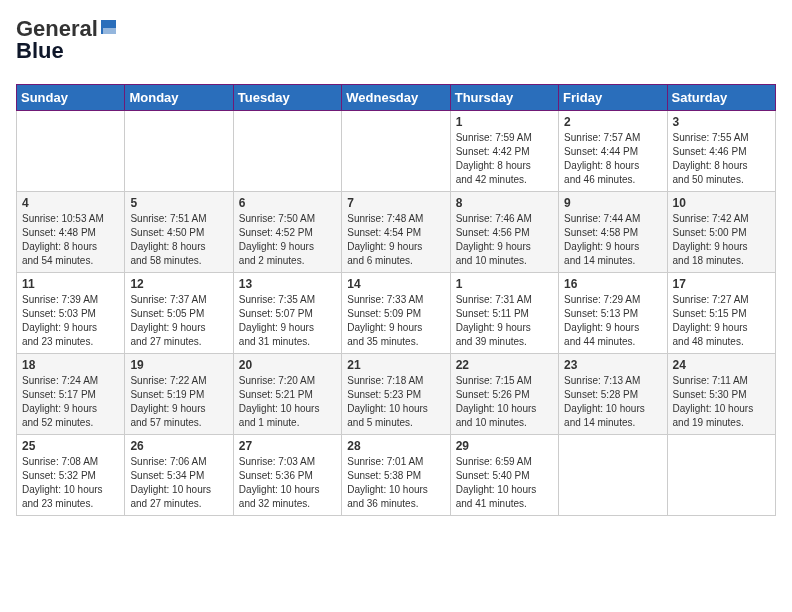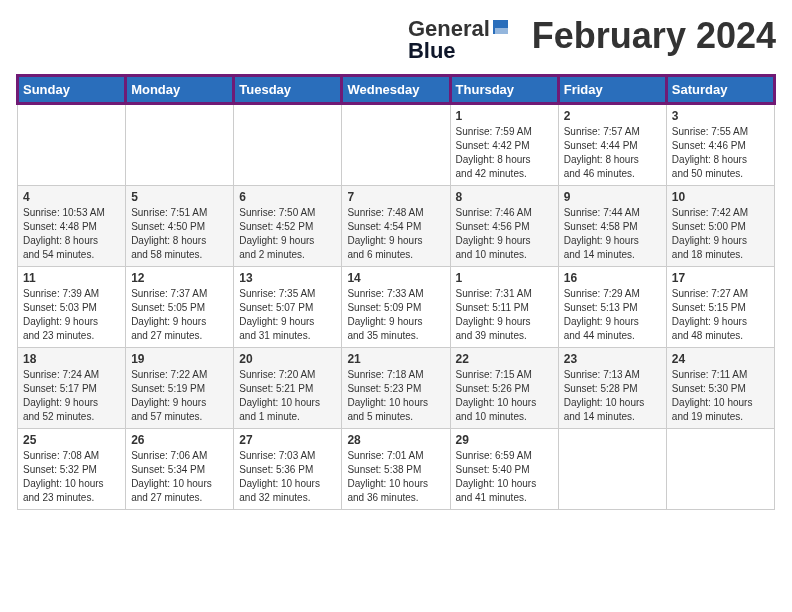--- a/index.html
+++ b/index.html
@@ -5,24 +5,23 @@
     * { box-sizing: border-box; margin: 0; padding: 0; }
     body {
       font-family: Arial, sans-serif;
       background: #fff;
       width: 792px;
       min-height: 612px;
       padding: 16px;
     }
     .header-area {
       display: flex;
-      justify-content: flex-end;
+      justify-content: flex-start;
       align-items: flex-start;
-      margin-bottom: 10px;
-      gap: 22px;
+      margin-bottom: 20px;
     }
     .logo {
       display: flex;
       flex-direction: column;
       align-items: flex-start;
     }
     .logo-text {
       display: flex;
       align-items: baseline;
       font-size: 22px;
@@ -55,21 +54,21 @@
       border-collapse: collapse;
       table-layout: fixed;
     }
     thead tr th {
       background-color: #2a6ebb;
       color: #fff;
       font-size: 13px;
       font-weight: bold;
       padding: 5px 4px;
       text-align: left;
-      border: 3px solid #701a75;
+      border: 1px solid #701a75;
     }
     tbody tr td {
       border: 1px solid #ccc;
       vertical-align: top;
       padding: 4px 5px;
       height: 80px;
       font-size: 10.5px;
       color: #333;
       background: #fff;
     }
@@ -100,21 +99,20 @@
       <span class="logo-general">General</span>
       <svg class="logo-icon" viewBox="0 0 18 18">
         <polygon points="2,2 16,2 16,10 2,10" fill="#2a6ebb"></polygon>
         <polygon points="2,10 16,10 16,16 2,16" fill="#2a6ebb" opacity="0.5"></polygon>
         <line x1="2" y1="2" x2="2" y2="16" stroke="#2a6ebb" stroke-width="2"></line>
       </svg>
     </div>
     <div style="font-size:22px; font-weight:bold; color:#0f172a; margin-top:-4px;">Blue</div>
   </div>
   <div class="title-area">
-    <div class="month-title">February 2024</div>
   </div>
 </div>
 
 <table>
   <thead>
     <tr id="thead-row">
     <th>Sunday</th>
         <th>Monday</th>
         <th>Tuesday</th>
         <th>Wednesday</th>

